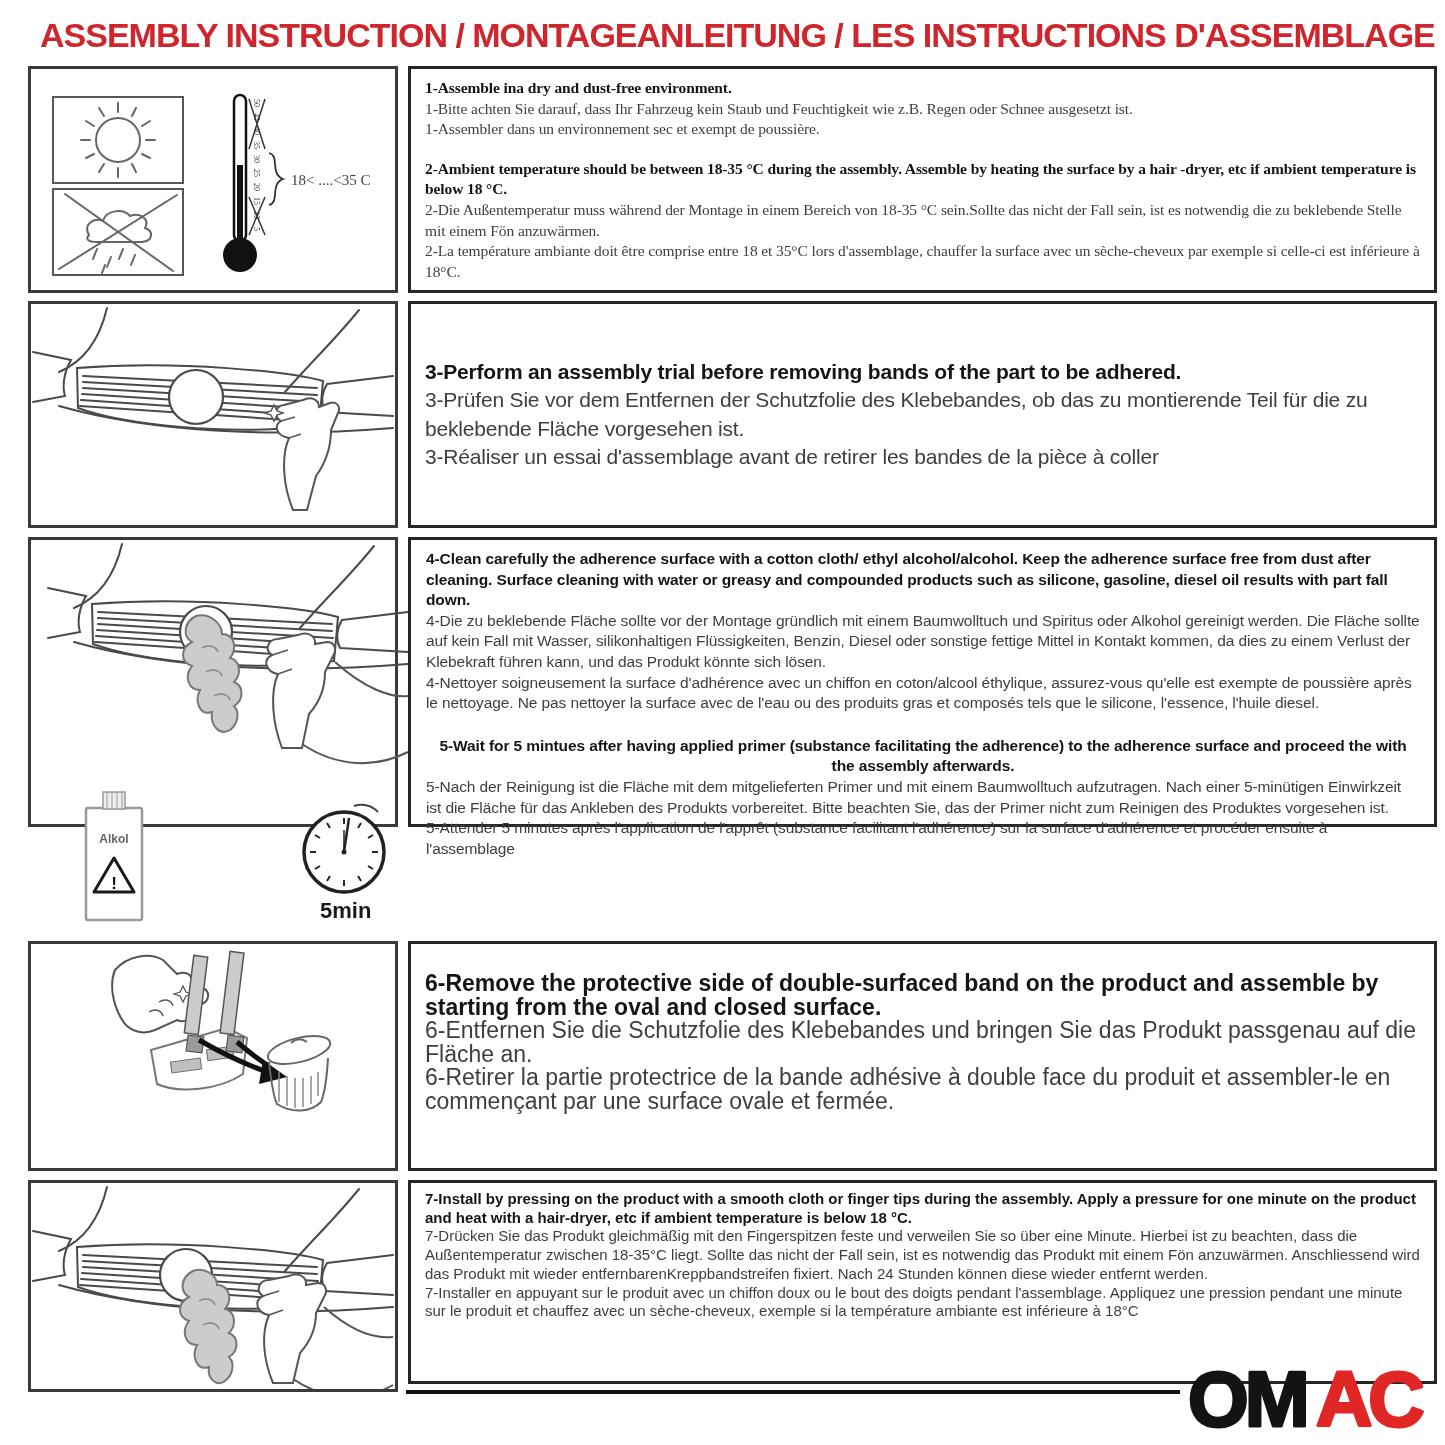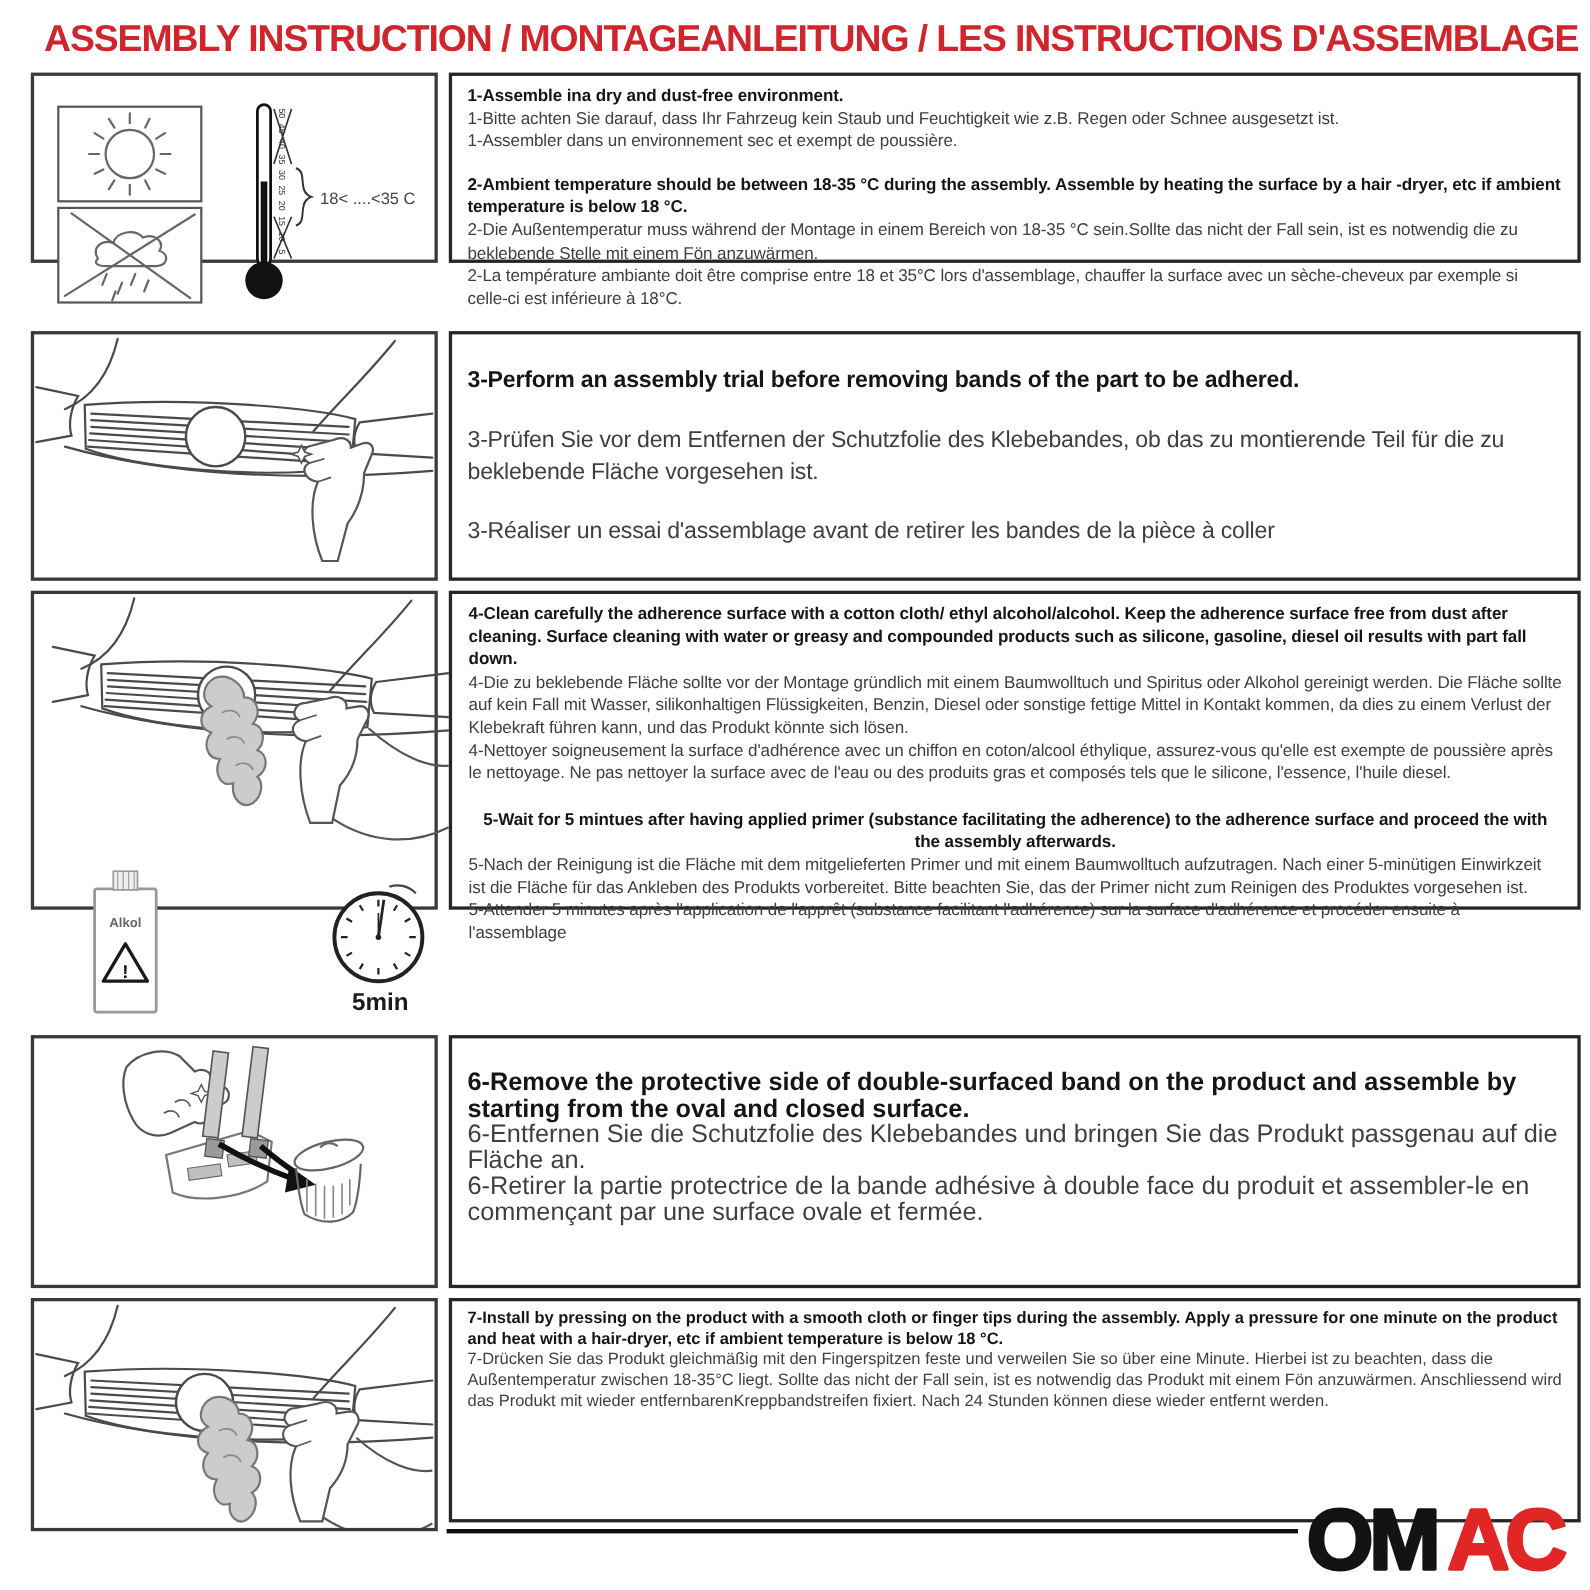--- a/index.html
+++ b/index.html
@@ -15,35 +15,35 @@
   }
   .illus{
     position:absolute;left:28px;width:370px;background:#fff;
     border:3px solid #3a3a3a;box-sizing:border-box;
   }
   .tbox{
     position:absolute;left:408px;width:1029px;background:#fff;
     border:3px solid #262626;box-sizing:border-box;
     padding:9px 14px;color:#3e3e3e;
   }
-  .r1{top:66px;height:173px;}
+  .r1{top:66px;height:227px;font-family:Liberation Serif, serif;}
   .r2{top:301px;height:227px;}
   .r3{top:537px;height:290px;padding-left:15px;}
   .r4{top:941px;height:230px;}
   .r5i{top:1180px;height:212px;}
   .r5t{top:1180px;height:204px;}
   .tbox p{margin:0;}
   .en{font-weight:bold;color:#151515;}
   .fs1{font-size:15.5px;line-height:20.6px;letter-spacing:-0.1px;}
   .fs3{font-size:21px;line-height:28.5px;letter-spacing:-0.2px;}
   .fs6{font-size:23px;line-height:23.6px;}
   .fs7{font-size:15px;line-height:18.7px;padding:7px 14px;}
   .gap{margin-top:19px !important;}
   .gap5{margin-top:22px !important;text-align:center;}
-  .center-v{display:flex;flex-direction:column;justify-content:center;gap:26px;}
+  .center-v{display:flex;flex-direction:column;justify-content:center;}
   .pad6{padding-top:28px;}
   .footer-line{position:absolute;left:406px;top:1390px;width:774px;height:4px;background:#101010;}
   .logo{position:absolute;left:1188px;top:1354px;width:256px;height:88px;}
   svg{display:block;}
   .ln{stroke:#4a4a4a;stroke-width:2;fill:none;stroke-linecap:round;}
   .lngray{stroke:#666;stroke-width:2;fill:none;stroke-linecap:round;}
 </style>
 </head>
 <body>
 
@@ -230,19 +230,20 @@
       <path d="M293,124 C320,148 344,156 362,154" stroke="#555" stroke-width="2" fill="none"></path>
       <path d="M242,200 C232,176 230,150 238,132 C226,130 222,118 232,113 C224,108 228,97 238,97 L258,93 C268,89 276,94 275,102 L287,100 C295,100 297,108 293,114 L285,130 C285,148 278,160 269,170 L262,200 Z" fill="#fff" stroke="#555" stroke-width="2"></path>
       <path d="M238,132 L252,127 M232,113 L248,108" stroke="#555" stroke-width="1.5" fill="none"></path>
     </g>
   </svg>
 </div>
 
 <div class="tbox r5t fs7">
   <p class="en">7-Install by pressing on the product with a smooth cloth or finger tips during the assembly. Apply a pressure for one minute on the product and heat with a hair-dryer, etc if ambient temperature is below 18 °C.</p>
   <p>7-Drücken Sie das Produkt gleichmäßig mit den Fingerspitzen feste und verweilen Sie so über eine Minute. Hierbei ist zu beachten, dass die Außentemperatur zwischen 18-35°C liegt. Sollte das nicht der Fall sein, ist es notwendig das Produkt mit einem Fön anzuwärmen. Anschliessend wird das Produkt mit wieder entfernbarenKreppbandstreifen fixiert. Nach 24 Stunden können diese wieder entfernt werden.</p>
+  <p>7-Installer en appuyant sur le produit avec un chiffon doux ou le bout des doigts pendant l'assemblage. Appliquez une pression pendant une minute sur le produit et chauffez avec un sèche-cheveux, exemple si la température ambiante est inférieure à 18°C</p>
 </div>
 
 <div class="footer-line"></div>
 <svg class="logo" viewBox="0 0 256 88">
   <text x="0" y="72" font-size="78" font-weight="bold" letter-spacing="-4" fill="#131313" stroke="#131313" stroke-width="3" paint-order="stroke" stroke-linejoin="round">OM</text>
   <text x="128" y="72" font-size="78" font-weight="bold" letter-spacing="-4" fill="#e02726" stroke="#e02726" stroke-width="3" paint-order="stroke" stroke-linejoin="round">AC</text>
 </svg>
 
 </body></html>

